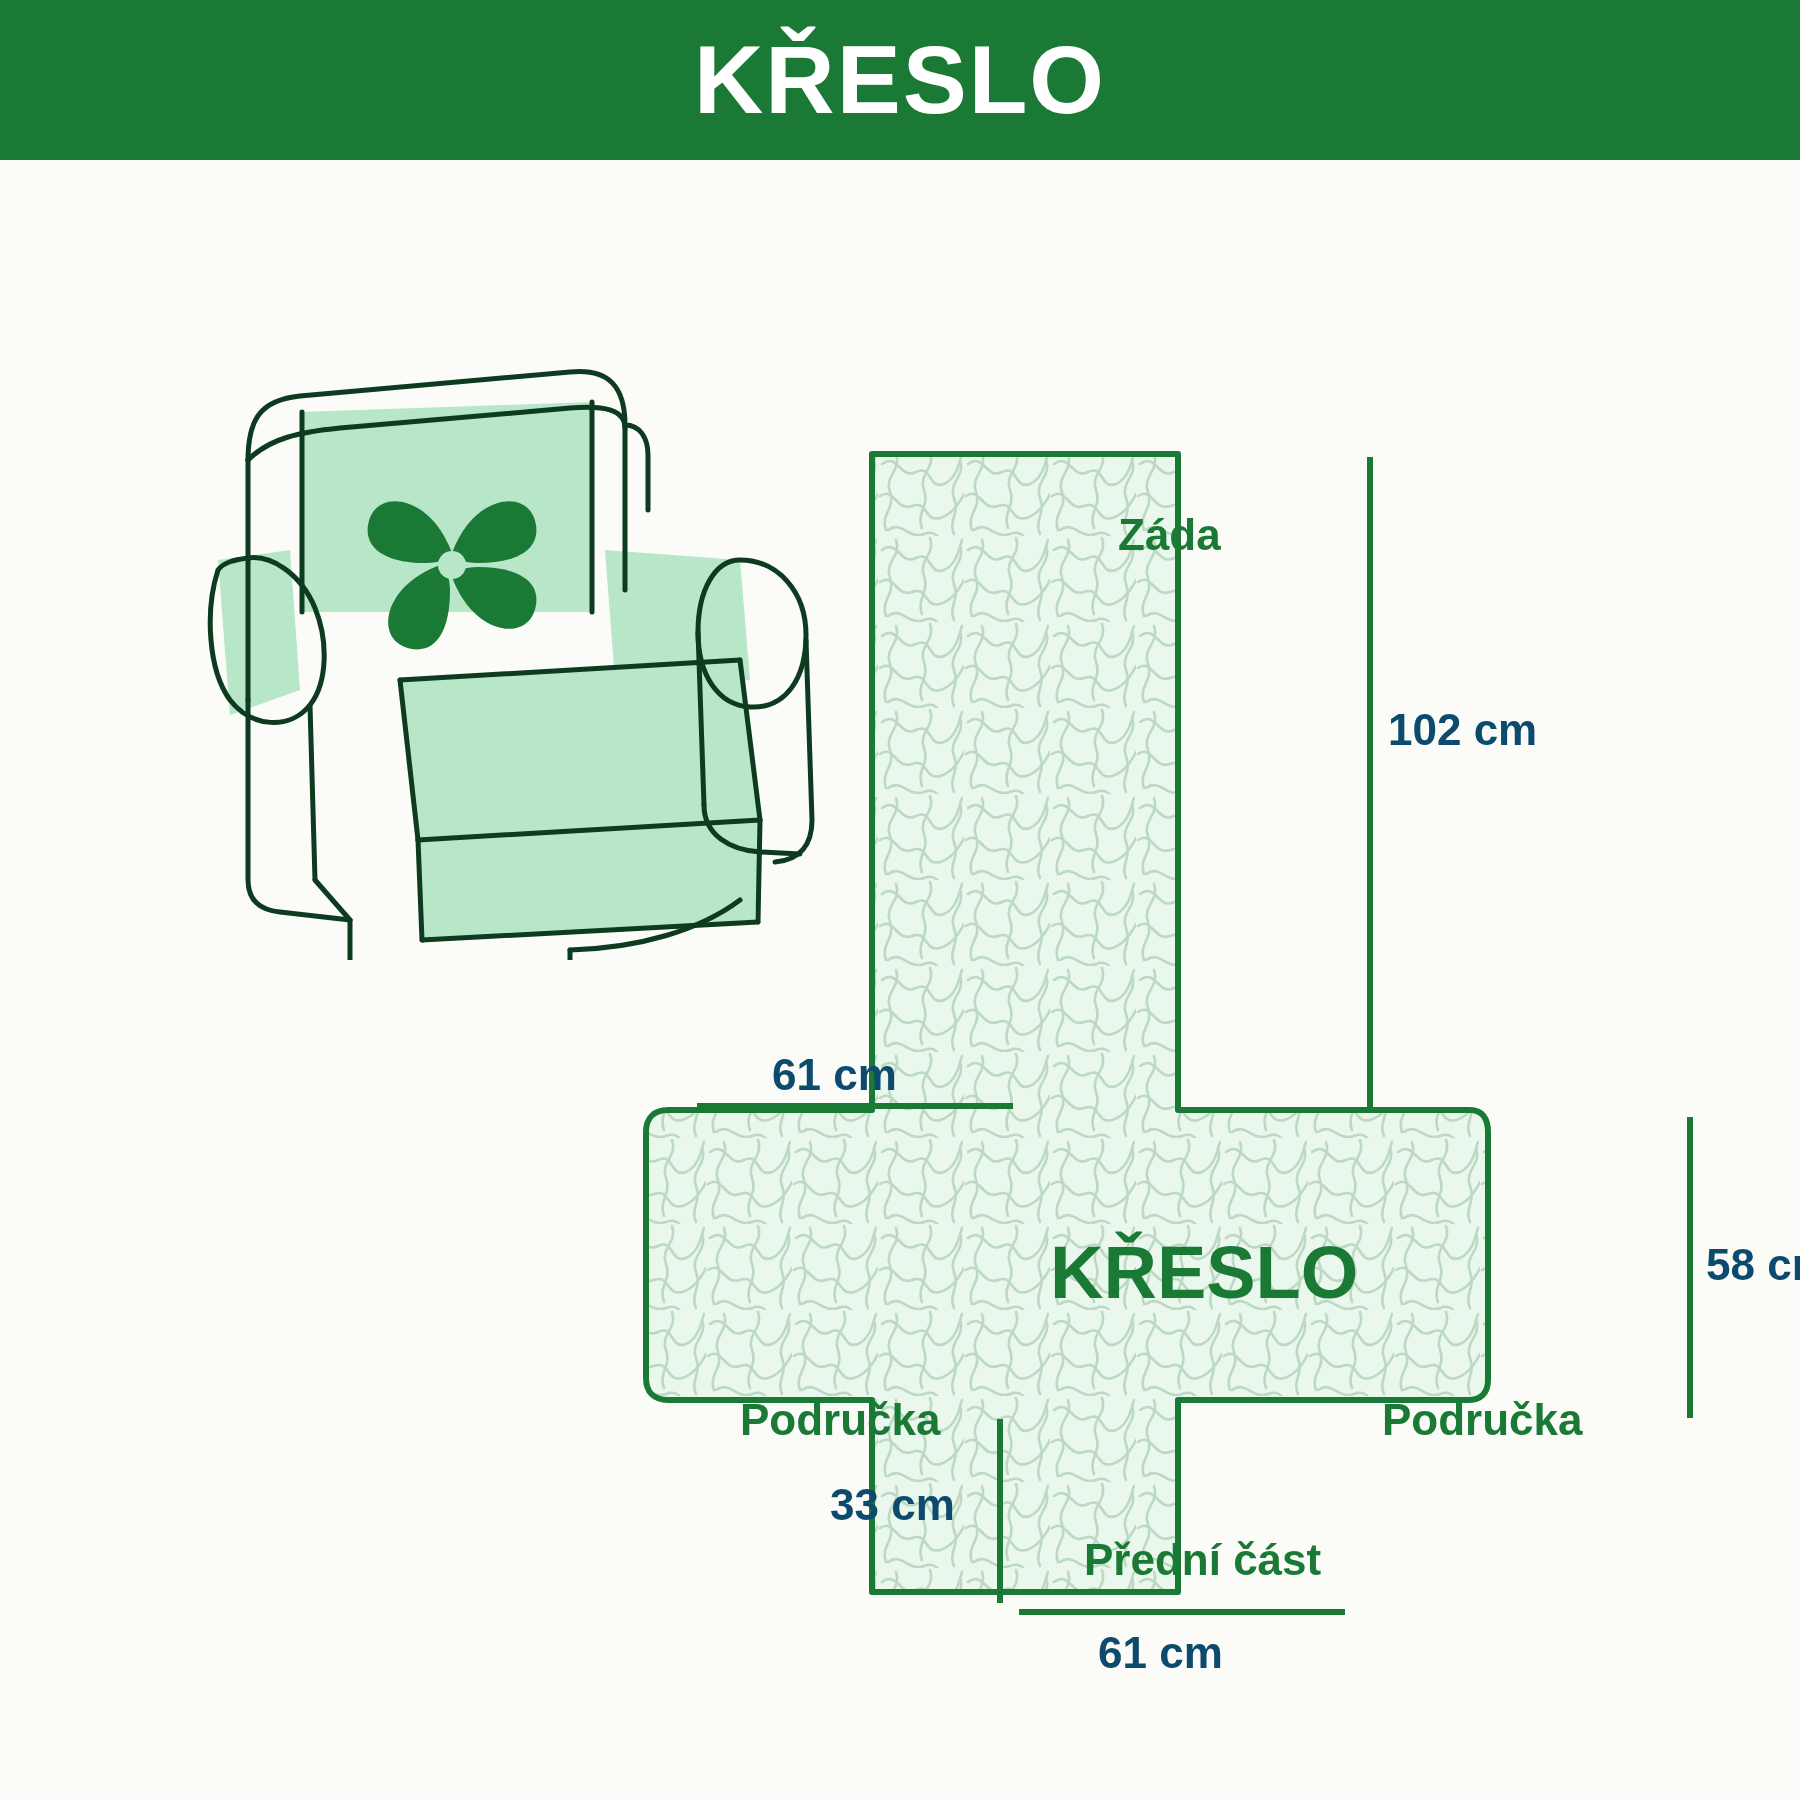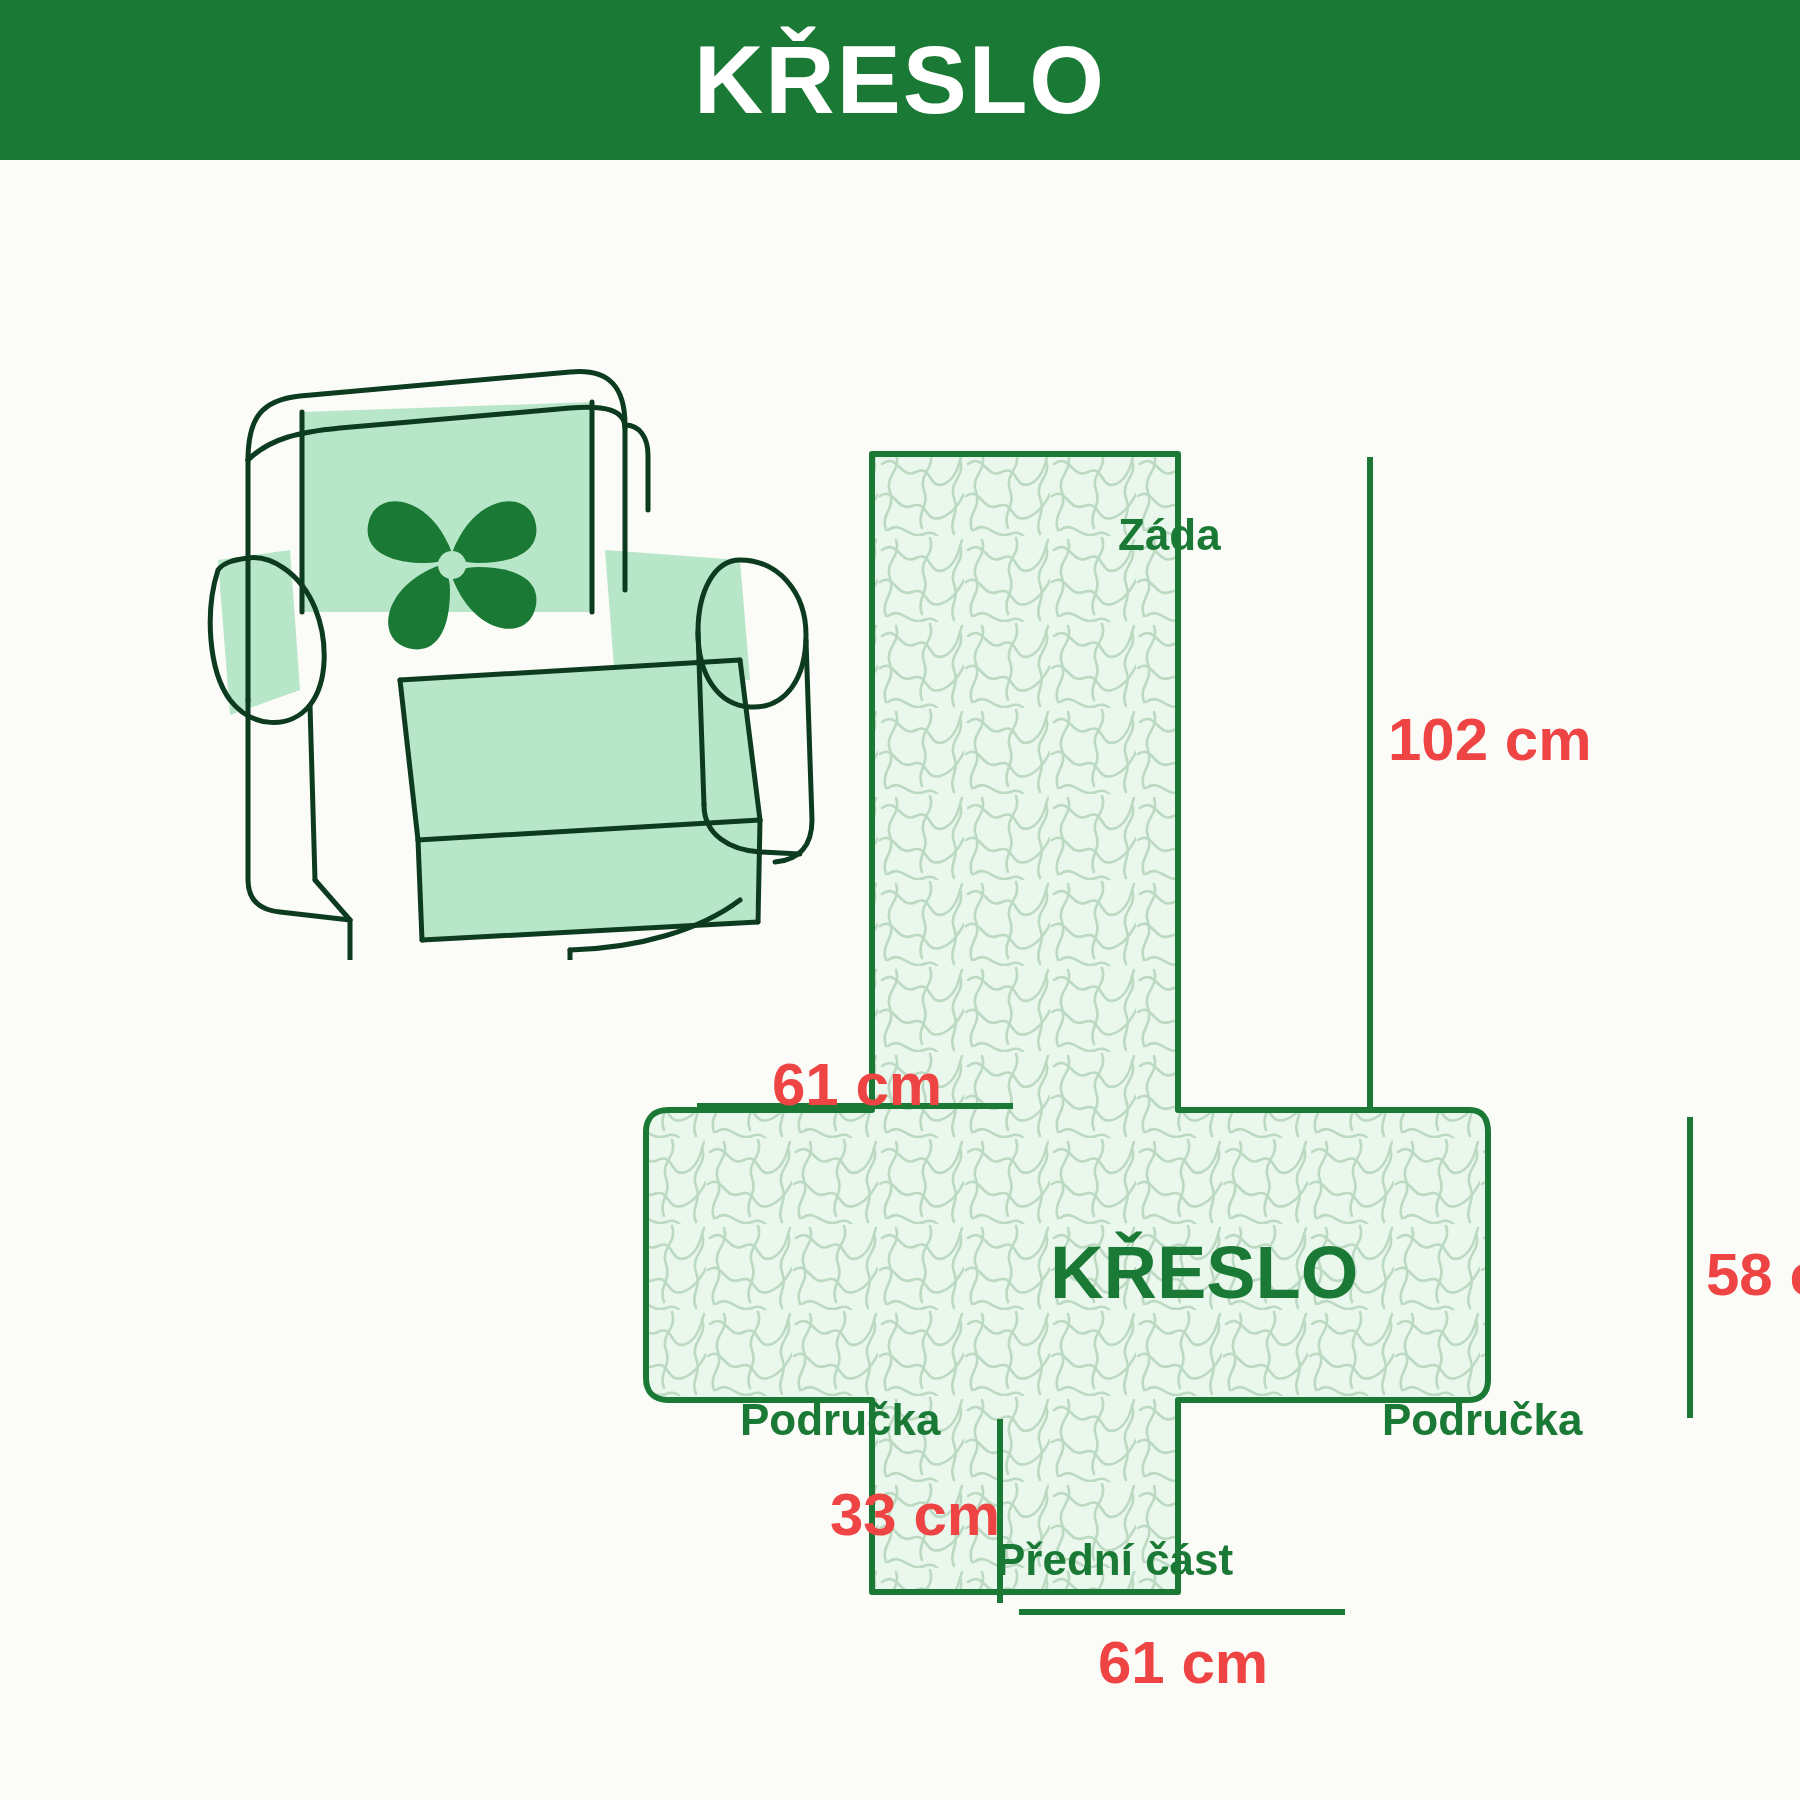--- a/index.html
+++ b/index.html
@@ -21,23 +21,23 @@
     font-weight:bold;
     letter-spacing:2px;
     line-height:1;
   }
   #canvas{
     position:absolute;left:0;top:160px;width:1464px;height:1640px;
   }
   svg{display:block;}
   .dimlabel{
     position:absolute;
-    color:#ef4444;
-    font-weight:bold;
-    font-size:60px;
+    color:#0c4a6e;
+    font-weight:bold;
+    font-size:44px;
     white-space:nowrap;
   }
   .partlabel{
     position:absolute;
     color:#1a7a35;
     font-weight:bold;
     font-size:44px;
     white-space:nowrap;
   }
   #center-label{
@@ -179,21 +179,21 @@
   </svg>
 
   <div class="partlabel" style="left:1118px;top:350px;">Záda</div>
 
   <div id="center-label" style="left:1050px;top:1070px;">KŘESLO</div>
 
   <div class="partlabel" style="left:740px;top:1235px;">Područka</div>
 
   <div class="partlabel" style="left:1382px;top:1235px;">Područka</div>
 
-  <div class="partlabel" style="left:996px;top:1375px;">Přední část</div>
+  <div class="partlabel" style="left:1084px;top:1375px;">Přední část</div>
 
   <div class="dimlabel" style="left:1388px;top:545px;">102 cm</div>
 
   <div class="dimlabel" style="left:772px;top:890px;">61 cm</div>
 
   <div class="dimlabel" style="left:1706px;top:1080px;">58 cm</div>
 
   <div class="dimlabel" style="left:830px;top:1320px;text-align:center;">33 cm</div>
 
   <div class="dimlabel" style="left:1098px;top:1468px;">61 cm</div>

